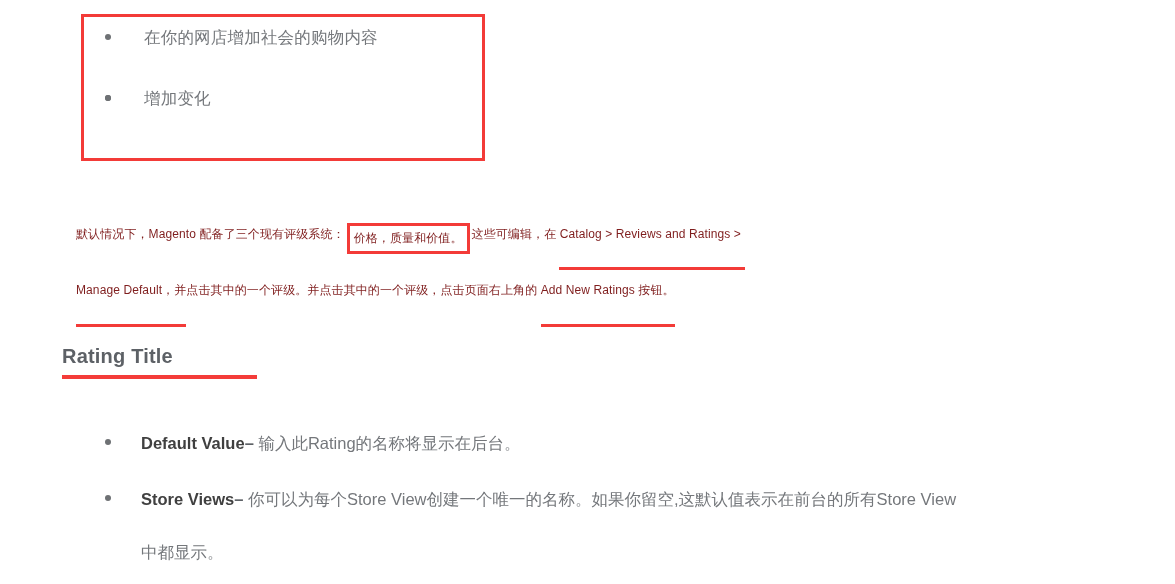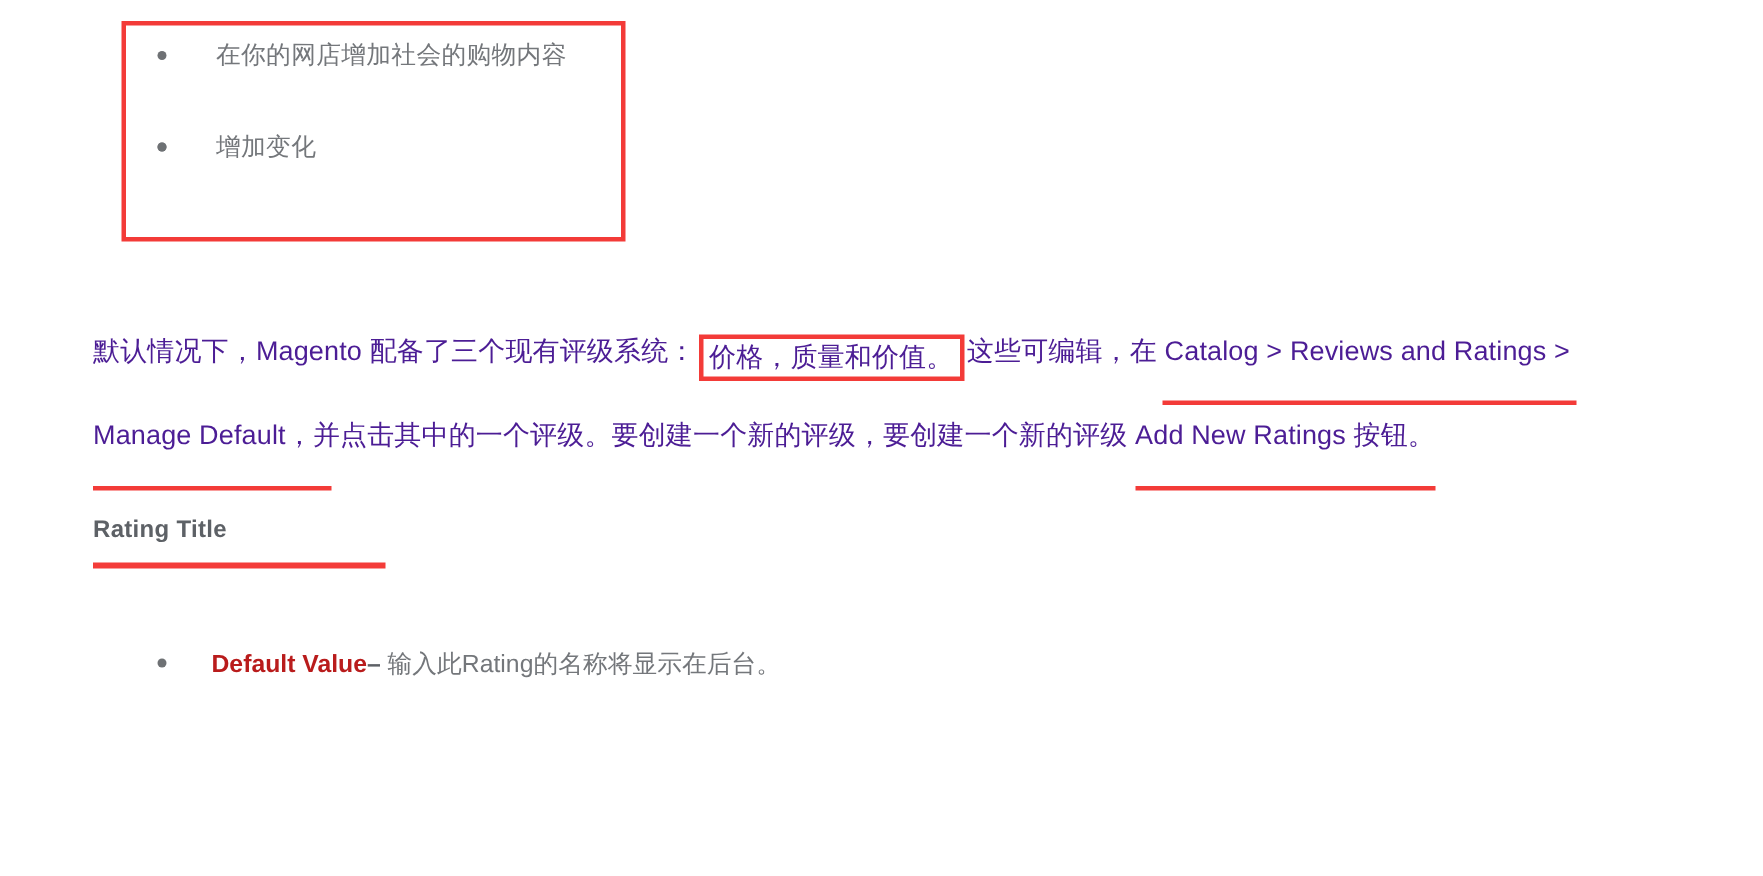--- a/index.html
+++ b/index.html
@@ -23,21 +23,21 @@
     top: 0;
     width: 1175px;
     height: 584px;
   }
 
   
   .boxed-list {
     position: absolute;
     left: 81px;
     top: 14px;
-    width: 336px;
+    width: 404px;
     height: 147px;
     border: 3px solid #f33b38;
     box-sizing: border-box;
   }
   .boxed-list ul {
     list-style: none;
     margin: 0;
     padding: 0;
   }
   .boxed-list li {
@@ -57,26 +57,26 @@
     background: #6e7174;
     border-radius: 50%;
   }
   .boxed-list li:nth-child(1) { margin-top: 10px; }
   .boxed-list li:nth-child(2) { margin-top: 41px; }
   .boxed-list li:nth-child(3) { margin-top: 23px; }
 
   
   .para {
     position: absolute;
-    left: 62px;
+    left: 76px;
     top: 206px;
     width: 1090px;
-    font-size: 18px;
+    font-size: 12px;
     line-height: 56px;
-    color: #4c1d95;
+    color: #7f1d1d;
     letter-spacing: 0.1px;
     white-space: nowrap;
   }
   .para .line { display: block; height: 56px; }
 
   .boxed-inline {
     display: inline-block;
     border: 3px solid #f33b38;
     padding: 0px 4px 1px 4px;
     margin: 0 2px;
@@ -101,21 +101,21 @@
   .ul-red.manage::after { right: -12px; bottom: -9px; }
   .ul-red.addnew::after { bottom: -9px; left: 0; right: 0; }
 
   .latin { letter-spacing: 0.1px; }
 
   
   .heading {
     position: absolute;
     left: 62px;
     top: 345px;
-    font-size: 16px;
+    font-size: 20px;
     font-weight: bold;
     color: #5d6166;
     letter-spacing: 0.2px;
   }
   .heading-underline {
     position: absolute;
     left: 62px;
     top: 375px;
     width: 195px;
     height: 4px;
@@ -144,21 +144,21 @@
     position: absolute;
     left: 43px;
     top: 9px;
     width: 6px;
     height: 6px;
     background: #6e7174;
     border-radius: 50%;
   }
   .bottom-list .term {
     font-weight: bold;
-    color: #b91c1c;
+    color: #404040;
   }
   .bottom-list .dash { color: #5d6166; font-weight: bold; }
   .bottom-list .cont {
     display: block;
     margin-top: 27px;
   }
 </style>
 </head>
 <body>
 
@@ -175,27 +175,33 @@
       </li>
       <li>
         <span class="bullet"></span>
         <span>增加变化</span>
       </li>
     </ul>
   </div>
 
   <div class="para">
     <span class="line"><span>默认情况下，Magento 配备了三个现有评级系统：</span><span class="boxed-inline">价格，质量和价值。</span><span>这些可编辑，在 </span><span class="ul-red wide latin">Catalog &gt; Reviews and Ratings &gt;</span></span>
-    <span class="line"><span class="ul-red manage latin">Manage Default，</span><span>并点击其中的一个评级。要创建一个新的评级，要创建一个新的评级 </span><span class="ul-red addnew latin">Add New Ratings 按钮。</span></span>
+    <span class="line"><span class="ul-red manage latin">Manage Default，</span><span>并点击其中的一个评级。并点击其中的一个评级，点击页面右上角的 </span><span class="ul-red addnew latin">Add New Ratings 按钮。</span></span>
   </div>
 
   <div class="heading">Rating Title</div>
   <div class="heading-underline"></div>
 
   <ul class="bottom-list">
     <li>
       <span class="bullet"></span>
       <span class="term">Default Value</span><span class="dash">–</span>
       <span>输入此Rating的名称将显示在后台。</span>
     </li>
+    <li>
+      <span class="bullet"></span>
+      <span class="term">Store Views</span><span class="dash">–</span>
+      <span>你可以为每个Store View创建一个唯一的名称。如果你留空,这默认值表示在前台的所有Store View</span>
+      <span class="cont">中都显示。</span>
+    </li>
   </ul>
 
 </div>
 
 </body></html>

